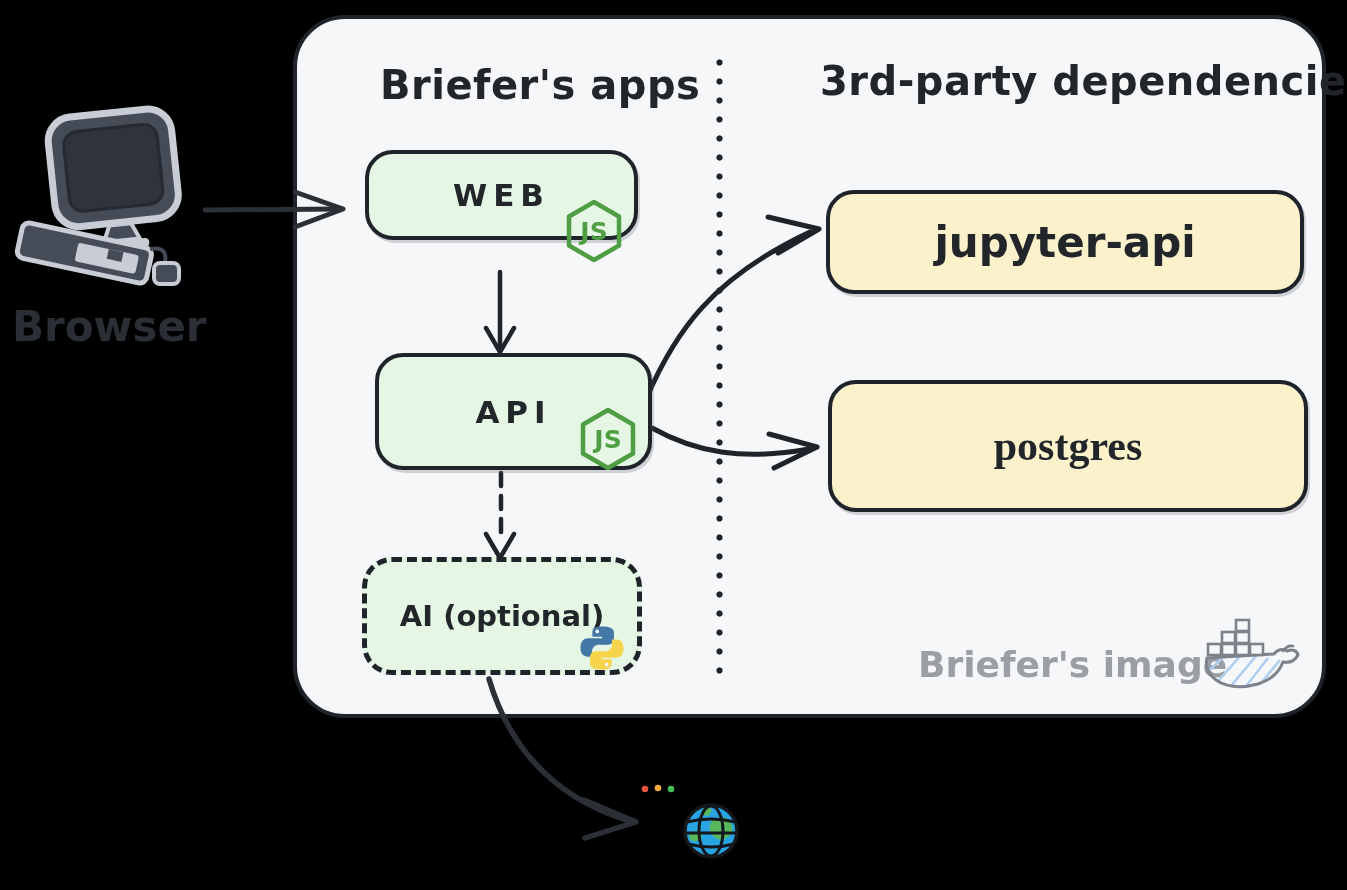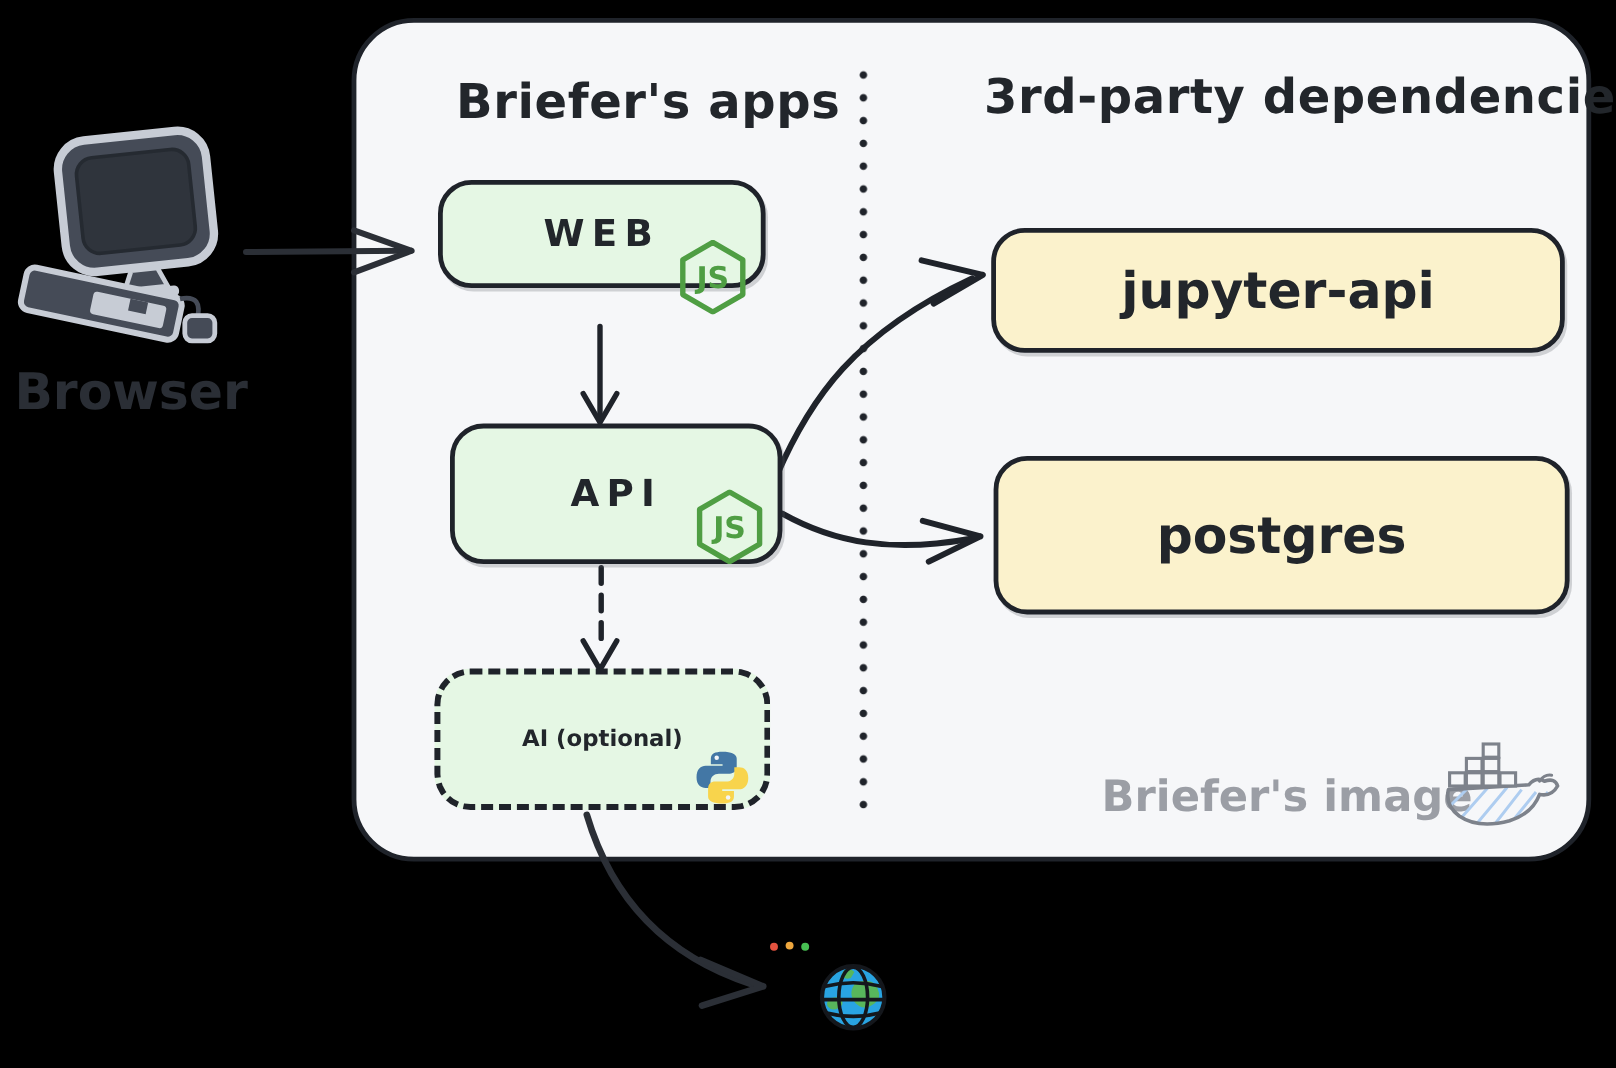--- a/index.html
+++ b/index.html
@@ -30,23 +30,23 @@
     box-shadow:2px 3px 0 rgba(90,95,102,0.25);
   }
   .node.green{background:#e5f7e4;}
   .node.yellow{background:#fbf2cc;}
   .node .node-label{color:#22262b;font-weight:600;}
   #node-web{left:365px;top:150px;width:273px;height:90px;}
   #node-web .node-label{font-size:31px;letter-spacing:6px;}
   #node-api{left:360px;top:353px;width:277px;height:117px;margin-left:15px;}
   #node-api .node-label{font-size:31px;letter-spacing:6px;}
   #node-ai{left:362px;top:557px;width:280px;height:118px;border-style:dashed;border-width:5px;border-radius:30px;box-shadow:none;}
-  #node-ai .node-label{font-size:19px;}
+  #node-ai .node-label{font-size:29px;}
   #node-jupyter{left:826px;top:146px;width:478px;height:104px;margin-top:44px;}
-  #node-postgres{left:828px;top:380px;width:480px;height:132px;}
+  #node-postgres{left:828px;top:380px;width:480px;height:132px;font-family:Liberation Serif, serif;}
   #node-jupyter .node-label,#node-postgres .node-label{font-size:42px;}
   .corner-icon{position:absolute;}
   .nodejs-pos{width:56px;height:62px;right:12px;top:46px;}
   #node-api .nodejs-pos{top:51px;}
   .python-pos{width:46px;height:46px;right:12px;top:63px;}
   #footer-label{
     position:absolute;left:918px;top:644px;width:268px;text-align:center;
     font-size:36px;font-weight:600;color:#9b9ea5;z-index:3;white-space:nowrap;
   }
   #docker-icon{position:absolute;left:1200px;top:618px;z-index:3;}

